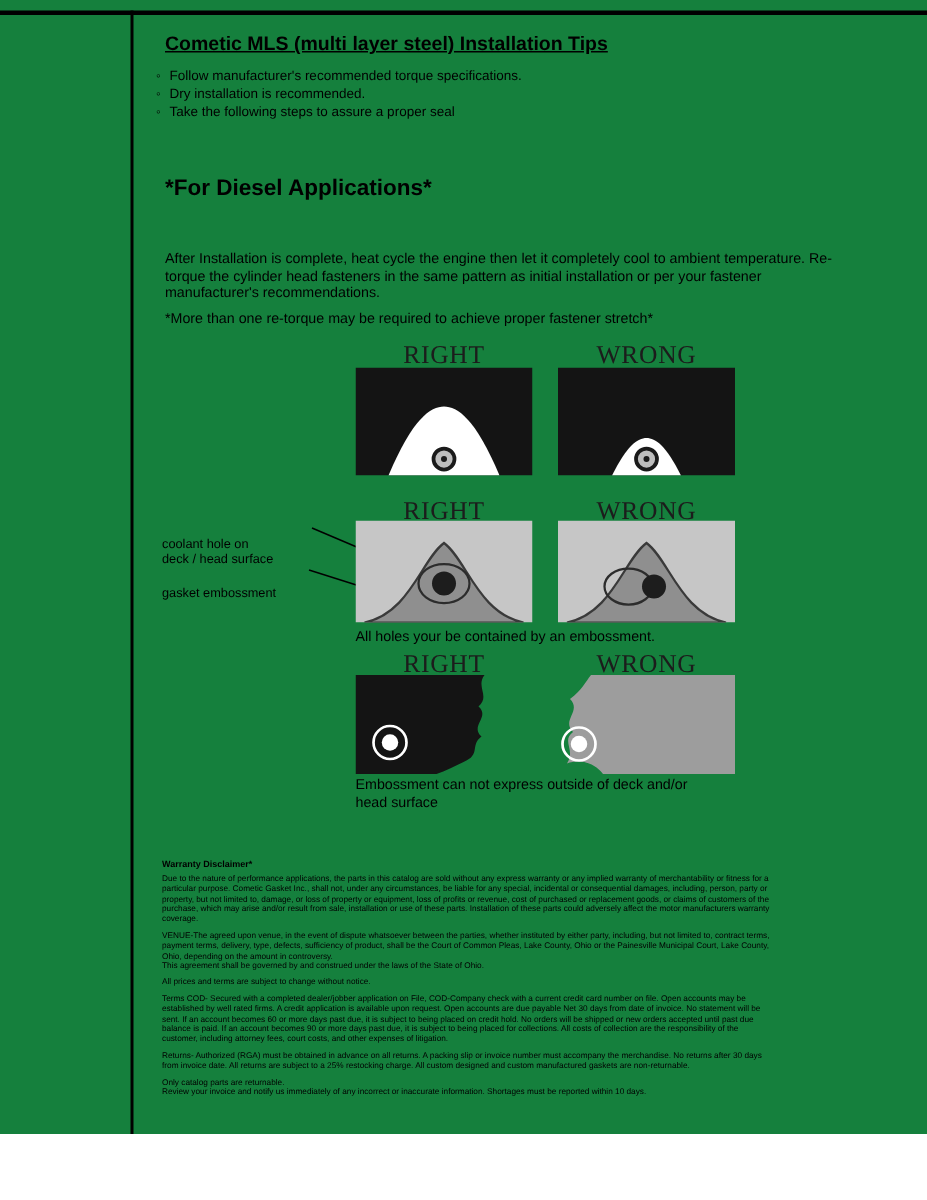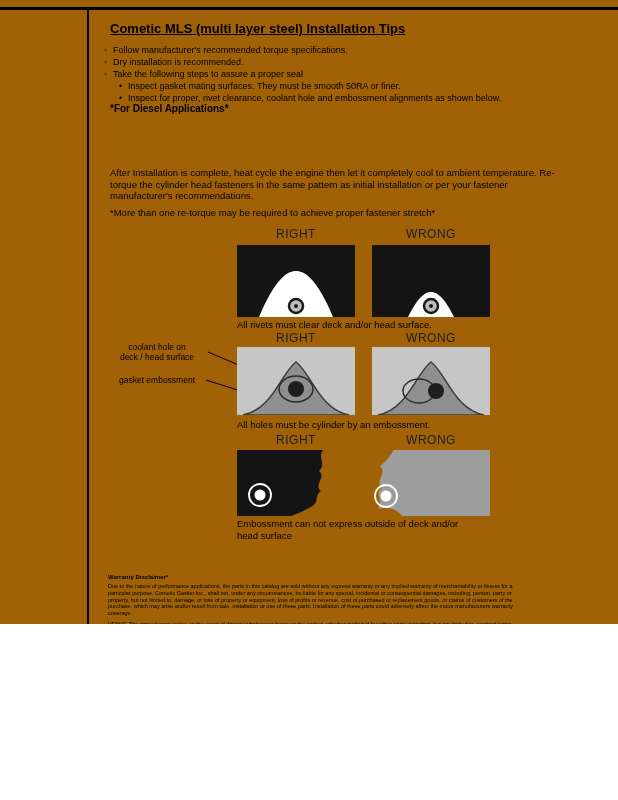--- a/index.html
+++ b/index.html
@@ -1,44 +1,44 @@
 <!DOCTYPE html>
 <html><head>
 <meta charset="utf-8">
 <style>
   * { margin:0; padding:0; box-sizing:border-box; }
   html,body { background:#fff; }
   .page {
-    position:relative; width:618px; height:624px; background:#a16207;
+    position:relative; width:618px; height:756px; background:#15803d;
     font-family:"Liberation Sans", sans-serif; color:#000; overflow:hidden;
   }
   .abs { position:absolute; }
   .border-top { left:0; top:7px; width:618px; height:3px; background:#000; }
   .border-left { left:87px; top:7px; width:2px; height:757px; background:#000; }
 
   .title { left:110px; top:21px; font-size:13px; font-weight:bold; text-decoration:underline; }
 
   .bullets { left:104px; top:44px; width:480px; }
   .bullet { font-size:9px; line-height:12px; padding-left:9px; position:relative; }
   .bullet::before { content:"◦"; position:absolute; left:0; top:0; font-size:9px; }
   .sub-bullets { left:119px; top:80px; width:470px; }
   .sbullet { font-size:9px; line-height:12px; padding-left:9px; position:relative; }
   .sbullet::before { content:"•"; position:absolute; left:0; top:0; font-size:9px; }
 
-  .diesel-heading { left:110px; top:103px; font-size:10px; font-weight:bold; }
+  .diesel-heading { left:110px; top:117px; font-size:15px; font-weight:bold; }
   .para1 { left:110px; top:134px; width:470px; font-size:9.5px; line-height:11.5px; }
   .para2 { left:110px; top:167px; width:445px; font-size:9.5px; line-height:11.5px; }
   .note  { left:110px; top:207px; width:470px; font-size:9.5px; }
 
-  .dlabel { width:118px; text-align:center; font-size:12px; color:#1c1c1c; letter-spacing:0.5px; }
+  .dlabel { width:118px; text-align:center; font-size:17px; color:#1c1c1c; letter-spacing:0.5px;font-family:Liberation Serif, serif; }
   .panel { width:118px; }
   .panel svg { display:block; }
   .cap { font-size:9.5px; line-height:11.5px; color:#000; }
 
-  .ann { width:98px; text-align:center; font-size:8.5px; line-height:10px; white-space:pre-line; }
+  .ann { width:98px; text-align:left; font-size:8.5px; line-height:10px; white-space:pre-line;margin-top:15px; }
 
   .warranty { left:108px; top:574px; width:406px; }
   .warranty h2 { font-size:6px; font-weight:bold; margin-bottom:3px; }
   .warranty p { font-size:5.5px; line-height:6.8px; margin-bottom:4px; }
   .warranty p.tight { margin-bottom:0; }
 
   .footer-code { left:290px; top:757px; width:175px; text-align:right; font-size:15px; }
 </style>
 </head>
 <body>
@@ -49,24 +49,20 @@
   <div class="abs border-left"></div>
 
   <h1 class="abs title">Cometic MLS (multi layer steel) Installation Tips</h1>
 
   <div class="abs bullets">
     <div class="bullet"><span>Follow manufacturer's recommended torque specifications.</span></div>
     <div class="bullet"><span>Dry installation is recommended.</span></div>
     <div class="bullet"><span>Take the following steps to assure a proper seal</span></div>
   </div>
 
-  <div class="abs sub-bullets">
-    <div class="sbullet"><span>Inspect gasket mating surfaces.  They must be smooth 50RA or finer.</span></div>
-    <div class="sbullet"><span>Inspect for proper, rivet clearance, coolant hole and embossment alignments as shown below.</span></div>
-  </div>
 
   <div class="abs diesel-heading">*For Diesel Applications*</div>
   <div class="abs note">*More than one re-torque may be required to achieve proper fastener stretch*</div>
   <div class="abs para2">After Installation is complete, heat cycle the engine then let it completely cool to ambient temperature. Re-torque the cylinder head fasteners in the same pattern as initial installation or per your fastener manufacturer's recommendations.</div>
 
   <div class="abs dlabel" style="left:237px; top:227px;">RIGHT</div>
   <div class="abs dlabel" style="left:372px; top:227px;">WRONG</div>
 
   <div class="abs panel" style="left:237px; top:245px; height:72px;">
     <svg width="118" height="72" viewBox="0 0 118 72">
@@ -77,21 +73,20 @@
     </svg>
   </div>
   <div class="abs panel" style="left:372px; top:245px; height:72px;">
     <svg width="118" height="72" viewBox="0 0 118 72">
       <rect width="118" height="72" fill="#141414"></rect>
       <path d="M36,72 C46,52 53,47 59,47 C65,47 72,52 82,72 Z" fill="#ffffff"></path>
       <circle cx="59" cy="61" r="7" fill="#bdbdbd" stroke="#1a1a1a" stroke-width="2.5"></circle>
       <circle cx="59" cy="61" r="2" fill="#1a1a1a"></circle>
     </svg>
   </div>
-  <div class="abs cap" style="left:237px; top:319px; width:260px;">All rivets must clear deck and/or head surface.</div>
 
   <div class="abs dlabel" style="left:237px; top:331px;">RIGHT</div>
   <div class="abs dlabel" style="left:372px; top:331px;">WRONG</div>
 
   <div class="abs ann" style="left:108px; top:342px;">coolant hole on
 deck / head surface</div>
   <div class="abs ann" style="left:108px; top:375px;">gasket embossment</div>
 
   <svg class="abs" style="left:180px; top:340px;" width="130" height="70" viewBox="0 0 130 70">
     <defs>
@@ -112,21 +107,21 @@
     </svg>
   </div>
   <div class="abs panel" style="left:372px; top:347px; height:68px;">
     <svg width="118" height="68" viewBox="0 0 118 68">
       <rect width="118" height="68" fill="#c6c6c6"></rect>
       <path d="M6,68 C36,62 44,26 59,15 C74,26 82,62 112,68 Z" fill="#8f8f8f" stroke="#3a3a3a" stroke-width="1.5"></path>
       <ellipse cx="47" cy="44" rx="16" ry="12" fill="none" stroke="#2c2c2c" stroke-width="1.5"></ellipse>
       <circle cx="64" cy="44" r="8" fill="#1d1d1d"></circle>
     </svg>
   </div>
-  <div class="abs cap" style="left:237px; top:419px; width:260px;">All holes must be cylinder by an embossment.</div>
+  <div class="abs cap" style="left:237px; top:419px; width:260px;">All holes your be contained by an embossment.</div>
 
   <div class="abs dlabel" style="left:237px; top:433px;">RIGHT</div>
   <div class="abs dlabel" style="left:372px; top:433px;">WRONG</div>
 
   <div class="abs panel" style="left:237px; top:450px; height:66px;">
     <svg width="118" height="66" viewBox="0 0 118 66">
       <path d="M0,0 L86,0 C80,8 90,14 82,21 C90,28 76,34 84,41 C76,47 84,53 72,58 C66,61 60,64 54,66 L0,66 Z" fill="#141414"></path>
       <circle cx="23" cy="45" r="11" fill="none" stroke="#ffffff" stroke-width="1.8"></circle>
       <circle cx="23" cy="45" r="5.5" fill="#ffffff"></circle>
     </svg>

